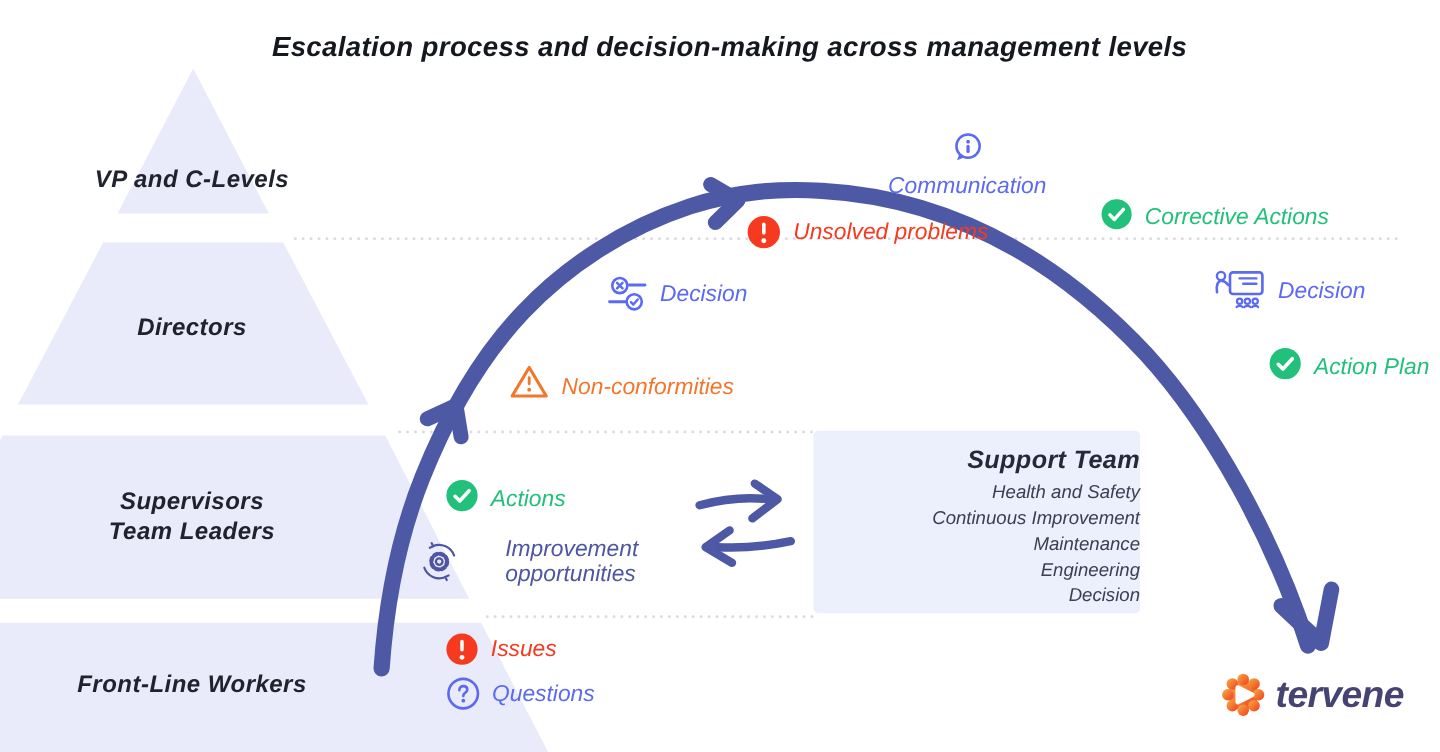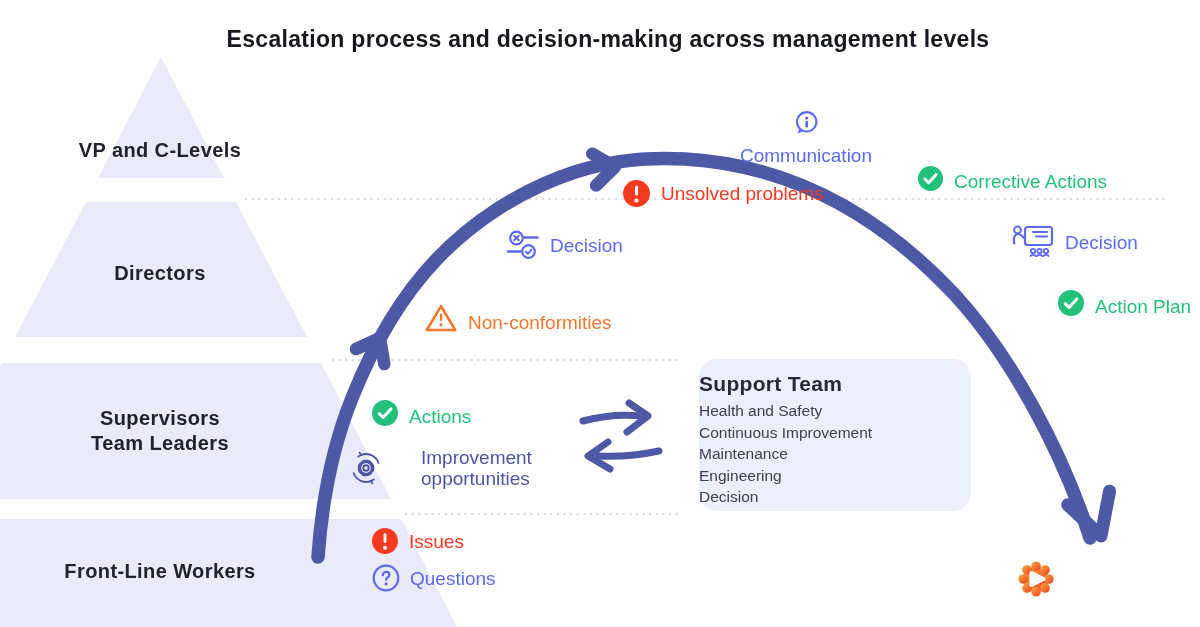--- a/index.html
+++ b/index.html
@@ -1,40 +1,40 @@
 <!DOCTYPE html>
 <html><head>
 <meta charset="utf-8">
 <style>
   html,body{margin:0;padding:0;background:#ffffff;}
   #canvas{
     position:relative;width:1200px;height:627px;overflow:hidden;background:#ffffff;
     font-family:"Liberation Sans",sans-serif;
+    font-style:italic;
   }
   #bg-svg{position:absolute;left:0;top:0;width:1200px;height:627px;}
   .abs{position:absolute;}
   #page-title{
     left:0;top:26px;width:1216px;text-align:center;
     font-size:23px;font-weight:bold;letter-spacing:.3px;color:#15181f;
   }
   .pyr-label{
     left:10px;width:300px;text-align:center;
     font-size:20px;font-weight:bold;letter-spacing:.4px;color:#20232e;line-height:25px;
   }
   .flow{display:flex;align-items:center;gap:10px;font-size:19px;line-height:21px;white-space:nowrap;}
   .flow .ico{flex:0 0 auto;display:block;}
   .c-blue{color:#5b6af2;}
   .c-red{color:#f53a20;}
   .c-green{color:#21c07b;align-items:flex-end;}
   .c-orange{color:#f2772c;align-items:flex-end;}
   .c-slate{color:#4e55a3;}
   #support-box{
-    left:678px;top:359px;width:272px;height:152px;background:#eceffc;border-radius:18px;
-    text-align:left;
-    margin-left:21px;
+    left:678px;top:359px;width:272px;height:152px;background:#eceffc;border-radius:4px;
+    text-align:right;
   }
   #support-title{margin-top:13px;font-size:21px;font-weight:bold;letter-spacing:.3px;color:#252a3b;}
   #support-list{list-style:none;margin:4px 0 0 0;padding:0;font-size:15.5px;color:#3a3f52;line-height:21.5px;}
   #logo{left:1014px;top:556px;width:176px;height:50px;display:flex;align-items:center;gap:7px;}
   #logo-text{font-size:31px;font-weight:bold;letter-spacing:-.5px;color:#454371;padding-bottom:4px;}
 </style>
 </head>
 <body>
 
 <div id="canvas">
@@ -227,14 +227,18 @@
     <div id="support-title">Support Team</div>
     <ul id="support-list">
       <li>Health and Safety</li>
       <li>Continuous Improvement</li>
       <li>Maintenance</li>
       <li>Engineering</li>
       <li>Decision</li>
     </ul>
   </div>
 
+  <div class="abs" id="logo">
+    <span style="width:42px;"></span>
+    <span id="logo-text">tervene</span>
+  </div>
 
 </div>
 
 </body></html>

